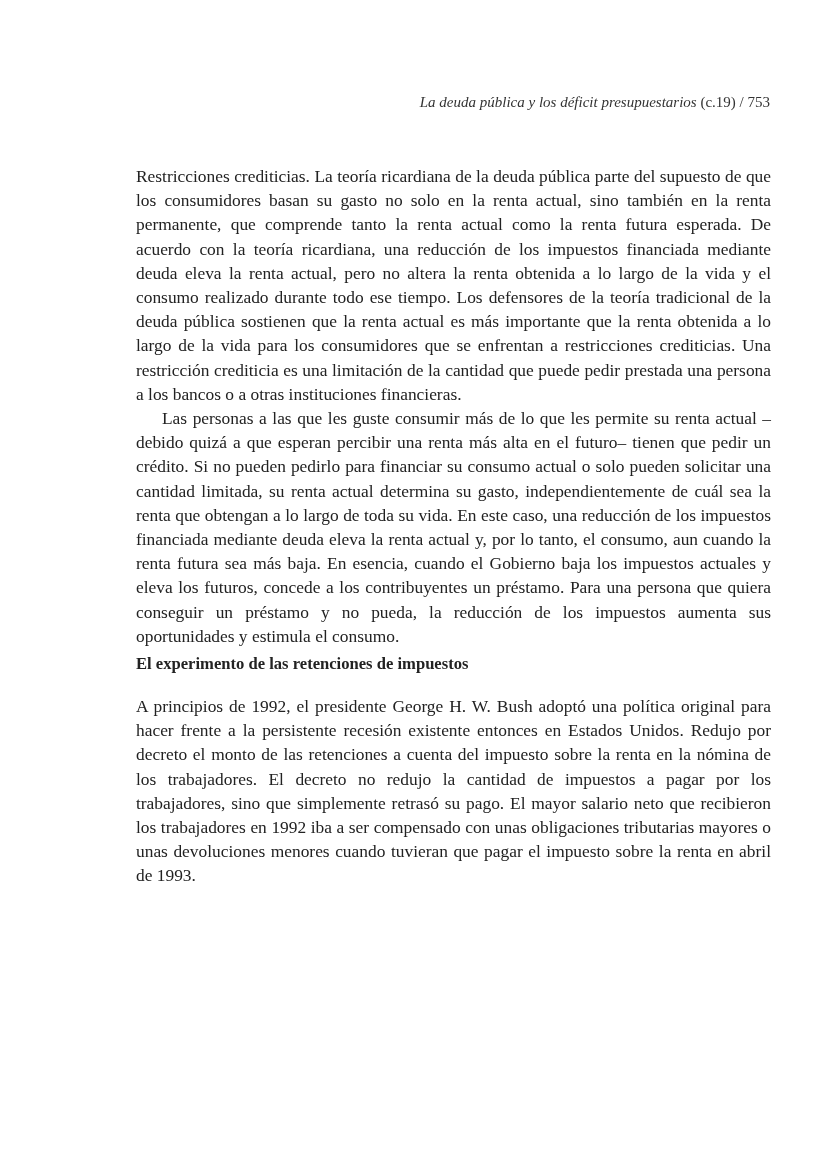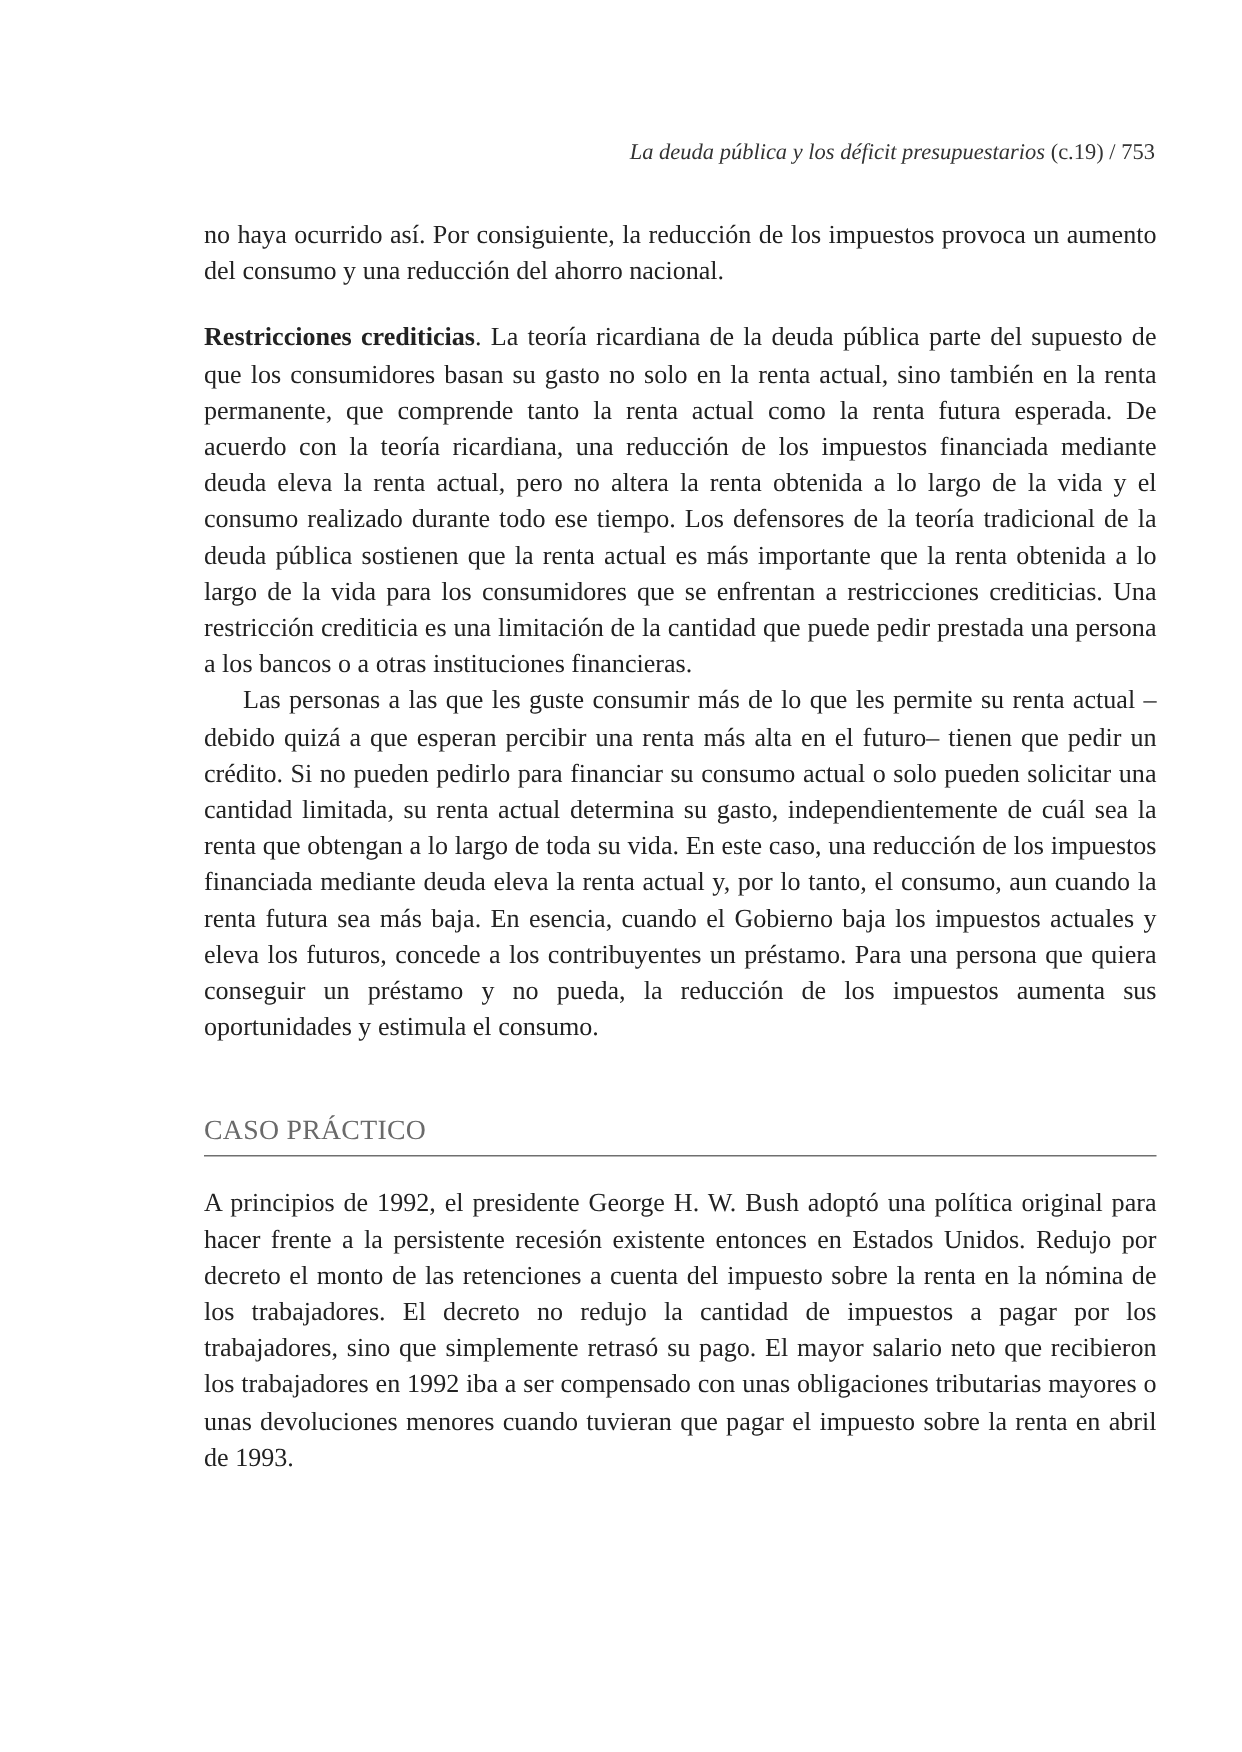--- a/index.html
+++ b/index.html
@@ -14,21 +14,21 @@
       font-size: 15px; color: #333; white-space: nowrap;
     }
     .running-header .title { font-style: italic; }
     .content {
       position: absolute; left: 100px; top: 144px; width: 635px;
       font-size: 17.4px; line-height: 24.2px; text-align: justify;
     }
     .content p { margin: 0; }
     .p-indent { text-indent: 26px; }
     .gap-s { margin-top: 20px !important; }
-    .bold { font-weight: bold; }
+    .bold { font-weight: normal; }
     .italic { }
     .case-header {
       margin-top: 46px !important;
       font-size: 18.5px; color: #6a6a6a; font-weight: normal;
       letter-spacing: 0.2px; line-height: 24px;
       padding-bottom: 4px;
       border-bottom: 1.6px solid #6f6f6f;
     }
     .case-subtitle {
       font-weight: bold; font-size: 16.6px; line-height: 24px; margin-top: 4px !important;
@@ -42,24 +42,23 @@
 <div class="page">
 
   <div class="running-header">
     <span class="title">La deuda pública y los déficit presupuestarios</span>
     <span>(c.19)</span>
     <span>/</span>
     <span>753</span>
   </div>
 
   <div class="content">
-    <p>no haya ocurrido así. Por consiguiente, la reducción de los impuestos provoca un aumento del consumo y una reducción del ahorro nacional.</p>
 
     <p class="gap-s"><span class="bold">Restricciones crediticias</span><span>. La teoría ricardiana de la deuda pública parte del supuesto de que los consumidores basan su gasto no solo en la renta actual, sino también en la renta permanente, que comprende tanto la renta actual como la renta futura esperada. De acuerdo con la teoría ricardiana, una reducción de los impuestos financiada mediante deuda eleva la renta actual, pero no altera la renta obtenida a lo largo de la vida y el consumo realizado durante todo ese tiempo. Los defensores de la teoría tradicional de la deuda pública sostienen que la renta actual es más importante que la renta obtenida a lo largo de la vida para los consumidores que se enfrentan a restricciones crediticias. Una </span><span class="italic">restricción crediticia</span><span> es una limitación de la cantidad que puede pedir prestada una persona a los bancos o a otras instituciones financieras.</span></p>
 
     <p class="p-indent">Las personas a las que les guste consumir más de lo que les permite su renta actual –debido quizá a que esperan percibir una renta más alta en el futuro– tienen que pedir un crédito. Si no pueden pedirlo para financiar su consumo actual o solo pueden solicitar una cantidad limitada, su renta actual determina su gasto, independientemente de cuál sea la renta que obtengan a lo largo de toda su vida. En este caso, una reducción de los impuestos financiada mediante deuda eleva la renta actual y, por lo tanto, el consumo, aun cuando la renta futura sea más baja. En esencia, cuando el Gobierno baja los impuestos actuales y eleva los futuros, concede a los contribuyentes un préstamo. Para una persona que quiera conseguir un préstamo y no pueda, la reducción de los impuestos aumenta sus oportunidades y estimula el consumo.</p>
 
-    <div class="case-header">CASO PRÁCTICO</div>
+    <div class="case-subtitle">El experimento de las retenciones de impuestos</div>
 
     <p class="case-first">A principios de 1992, el presidente George H. W. Bush adoptó una política original para hacer frente a la persistente recesión existente entonces en Estados Unidos. Redujo por decreto el monto de las retenciones a cuenta del impuesto sobre la renta en la nómina de los trabajadores. El decreto no redujo la cantidad de impuestos a pagar por los trabajadores, sino que simplemente retrasó su pago. El mayor salario neto que recibieron los trabajadores en 1992 iba a ser compensado con unas obligaciones tributarias mayores o unas devoluciones menores cuando tuvieran que pagar el impuesto sobre la renta en abril de 1993.</p>
   </div>
 
 </div>
 
 </body></html>

